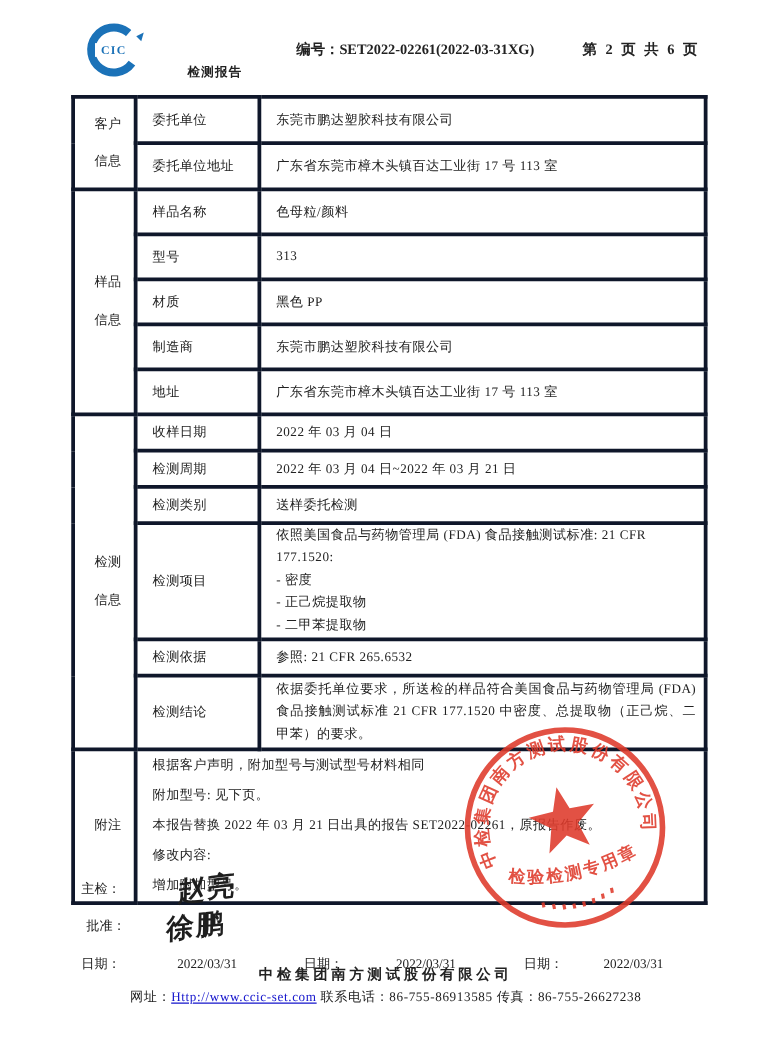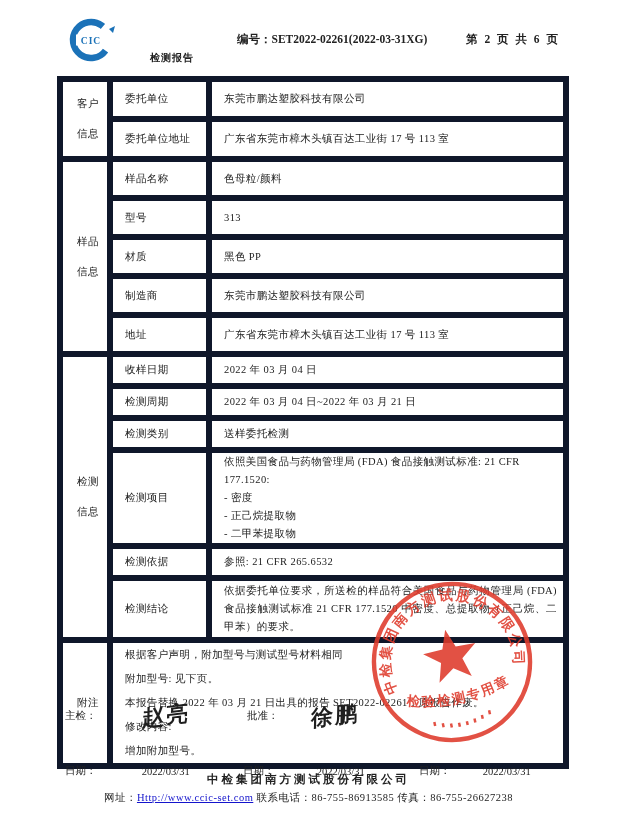--- a/index.html
+++ b/index.html
@@ -14,21 +14,21 @@
   .hdr-title{position:absolute;left:150px;top:23px;font-size:10px;font-weight:bold;letter-spacing:1px;margin-top:28px;}
   .hdr-no{position:absolute;left:237px;top:32px;font-size:11.5px;font-weight:bold;}
   .hdr-page{position:absolute;left:466px;top:32px;font-size:11.5px;font-weight:bold;letter-spacing:2px;}
   
   table.main{
     position:absolute;left:57px;top:76px;width:506px;
     border-collapse:collapse;table-layout:fixed;
     font-size:10.5px;
   }
   table.main td{
-    border:6px solid #0f172a;vertical-align:middle;
+    border:3px solid #0f172a;vertical-align:middle;
     padding:0 6px 0 12px;letter-spacing:0.4px;
   }
   td.sec{
     text-align:center;padding:0;line-height:30px;
     white-space:pre-line;letter-spacing:1px;
   }
   td.lbl{padding-left:12px;}
   td.val{padding-left:14px;}
   .pre{white-space:pre-line;}
   tr.h34 td{height:34px;}
@@ -36,21 +36,21 @@
   tr.h26 td{height:26px;}
   tr.h90 td{height:90px;}
   td.ml{line-height:18px;padding-top:4px;padding-bottom:4px;vertical-align:middle;}
   tr.h56 td{height:56px;}
   tr.hnote td{height:116px;}
   td.note{line-height:24px;vertical-align:middle;}
   td.concl{line-height:18px;text-align:justify;padding-right:10px;}
   
   .sigzone{position:absolute;left:57px;top:688px;width:506px;height:80px;z-index:6;font-size:10.5px;}
   .sig-row,.date-row{position:absolute;left:0;width:506px;display:flex;}
-  .sig-row{top:8px;height:40px;}
+  .sig-row{top:8px;height:40px;flex-direction:column;}
   .date-row{top:76px;}
   .sig-col{display:flex;align-items:center;}
   .c1{width:178px;}.c2{width:172px;}.c3{width:156px;}
   .sig-label{padding-left:8px;white-space:nowrap;}
   .c3 .sig-label{padding-left:12px;}
   .sig-val{flex:1;text-align:center;}
   .handwrite{
     display:inline-block;font-size:22px;font-weight:bold;color:#1e1e1e;
     transform:rotate(-7deg) skewX(-8deg);letter-spacing:2px;
   }

